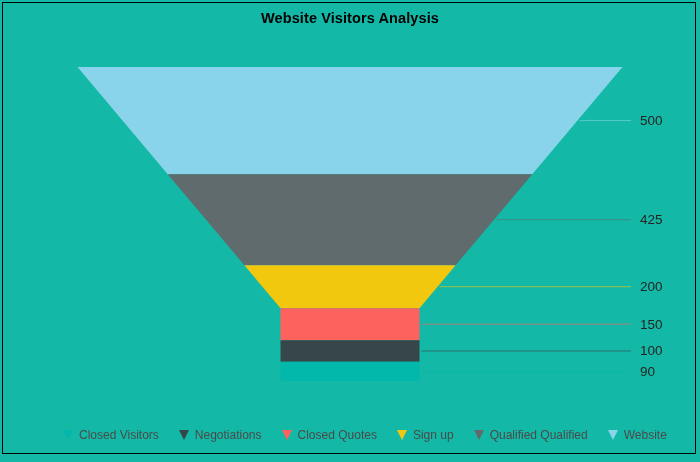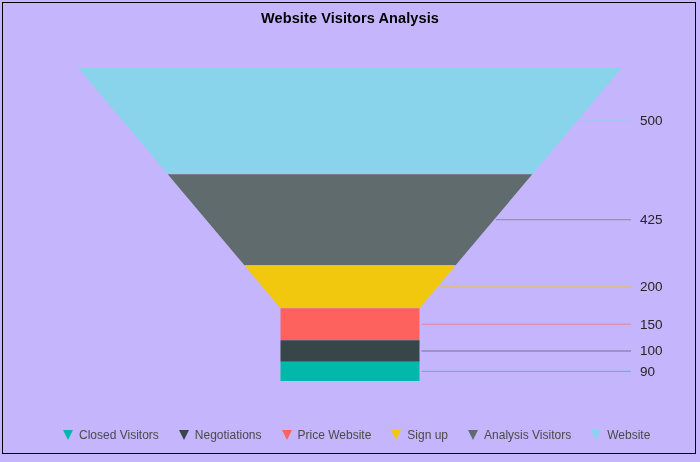--- a/index.html
+++ b/index.html
@@ -4,21 +4,21 @@
 <style>
   html, body {
     margin: 0;
     padding: 0;
     background: #ffffff;
   }
   #canvas {
     position: relative;
     width: 700px;
     height: 462px;
-    background: #c4b5fd;
+    background: #14b8a6;
     font-family: "Liberation Sans", sans-serif;
     overflow: hidden;
   }
   #frame {
     position: absolute;
     left: 2px;
     top: 2px;
     width: 694px;
     height: 452px;
     border: 1.5px solid #000000;
@@ -108,28 +108,28 @@
       <div class="legend-item">
         <span class="legend-marker" style="border-top-color: rgb(1, 184, 170);"></span>
         <span class="legend-label">Closed Visitors</span>
       </div>
       <div class="legend-item">
         <span class="legend-marker" style="border-top-color: rgb(55, 70, 73);"></span>
         <span class="legend-label">Negotiations</span>
       </div>
       <div class="legend-item">
         <span class="legend-marker" style="border-top-color: rgb(253, 98, 94);"></span>
-        <span class="legend-label">Price Website</span>
+        <span class="legend-label">Closed Quotes</span>
       </div>
       <div class="legend-item">
         <span class="legend-marker" style="border-top-color: rgb(242, 200, 15);"></span>
         <span class="legend-label">Sign up</span>
       </div>
       <div class="legend-item">
         <span class="legend-marker" style="border-top-color: rgb(95, 107, 109);"></span>
-        <span class="legend-label">Analysis Visitors</span>
+        <span class="legend-label">Qualified Qualified</span>
       </div>
       <div class="legend-item">
         <span class="legend-marker" style="border-top-color: rgb(138, 212, 235);"></span>
         <span class="legend-label">Website</span>
       </div>
     </div>
 </div>
 
 </body></html>

